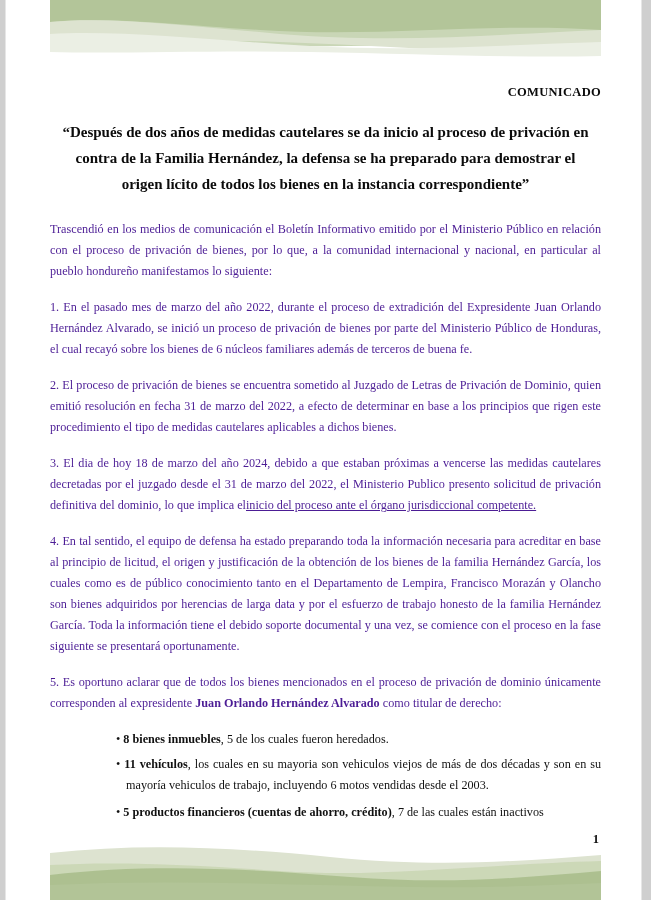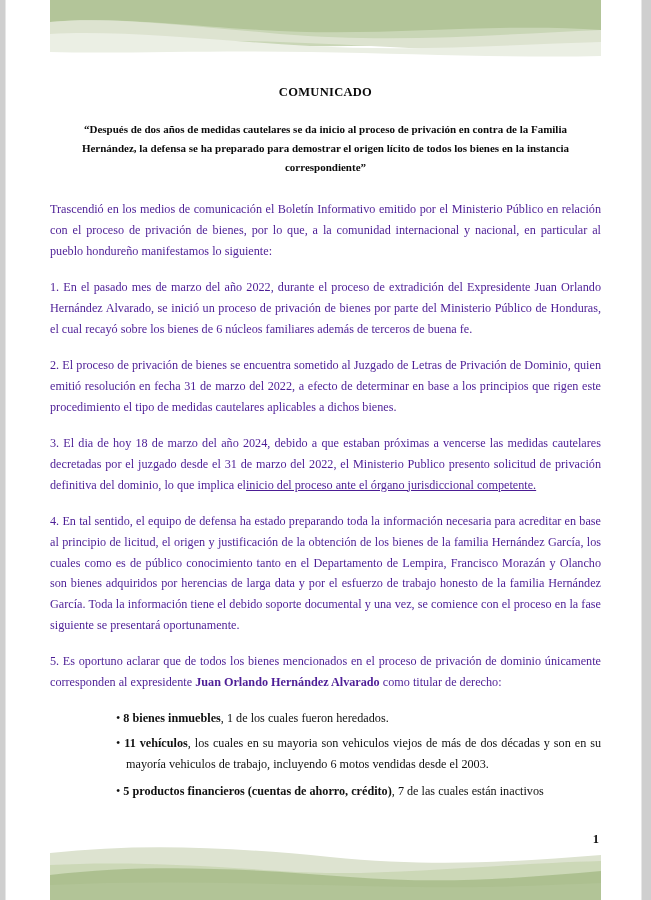--- a/index.html
+++ b/index.html
@@ -53,32 +53,32 @@
 
   
   #content {
     position: absolute;
     left: 50px;
     top: 85px;
     width: 551px;
   }
 
   .doc-title {
-    text-align: center;
+    text-align: right;
     font-weight: bold;
     font-size: 12.5px;
     letter-spacing: 0.3px;
     margin: 0 0 20px 0;
     color: #0b0b0b;
   }
 
   .doc-subtitle {
     text-align: center;
     font-weight: bold;
-    font-size: 11px;
+    font-size: 15px;
     line-height: 1.72;
     margin: 0 0 22px 0;
     padding: 0 6px;
     color: #0b0b0b;
   }
 
   .para {
     text-align: justify;
     font-size: 12.2px;
     line-height: 1.72;
@@ -150,21 +150,21 @@
 
     <p class="para">2. El proceso de privación de bienes se encuentra sometido al Juzgado de Letras de Privación de Dominio, quien emitió resolución en fecha 31 de marzo del 2022, a efecto de determinar en base a los principios que rigen este procedimiento el tipo de medidas cautelares aplicables a dichos bienes.</p>
 
     <p class="para"><span>3. El dia de hoy 18 de marzo del año 2024, debido a que estaban próximas a vencerse las medidas cautelares decretadas por el juzgado desde el 31 de marzo del 2022, el Ministerio Publico presento solicitud de privación definitiva del dominio, lo que implica el</span><span class="u">inicio del proceso ante el órgano jurisdiccional competente.</span></p>
 
     <p class="para">4. En tal sentido, el equipo de defensa ha estado preparando toda la información necesaria para acreditar en base al principio de licitud, el origen y justificación de la obtención de los bienes de la familia Hernández García, los cuales como es de público conocimiento tanto en el Departamento de Lempira, Francisco Morazán y Olancho son bienes adquiridos por herencias de larga data y por el esfuerzo de trabajo honesto de la familia Hernández García. Toda la información tiene el debido soporte documental y una vez, se comience con el proceso en la fase siguiente se presentará oportunamente.</p>
 
     <p class="para"><span>5. Es oportuno aclarar que de todos los bienes mencionados en el proceso de privación de dominio únicamente corresponden al expresidente </span><b>Juan Orlando Hernández Alvarado</b><span> como titular de derecho:</span></p>
 
     <ul class="bullets">
-      <li><b>8 bienes inmuebles</b><span>, 1 de los cuales fueron heredados.</span></li>
+      <li><b>8 bienes inmuebles</b><span>, 5 de los cuales fueron heredados.</span></li>
       <li class="wrap"><b>11 vehículos</b><span>, los cuales en su mayoria son vehiculos viejos de más de dos décadas y son en su mayoría vehiculos de trabajo, incluyendo 6 motos vendidas desde el 2003.</span></li>
       <li><b>5 productos financieros (cuentas de ahorro, crédito)</b><span>, 7 de las cuales están inactivos</span></li>
     </ul>
 
   </div>
 
   <div class="page-number">1</div>
 
   <div class="banner bottom">
     <svg viewBox="0 0 551 65" preserveAspectRatio="none">

